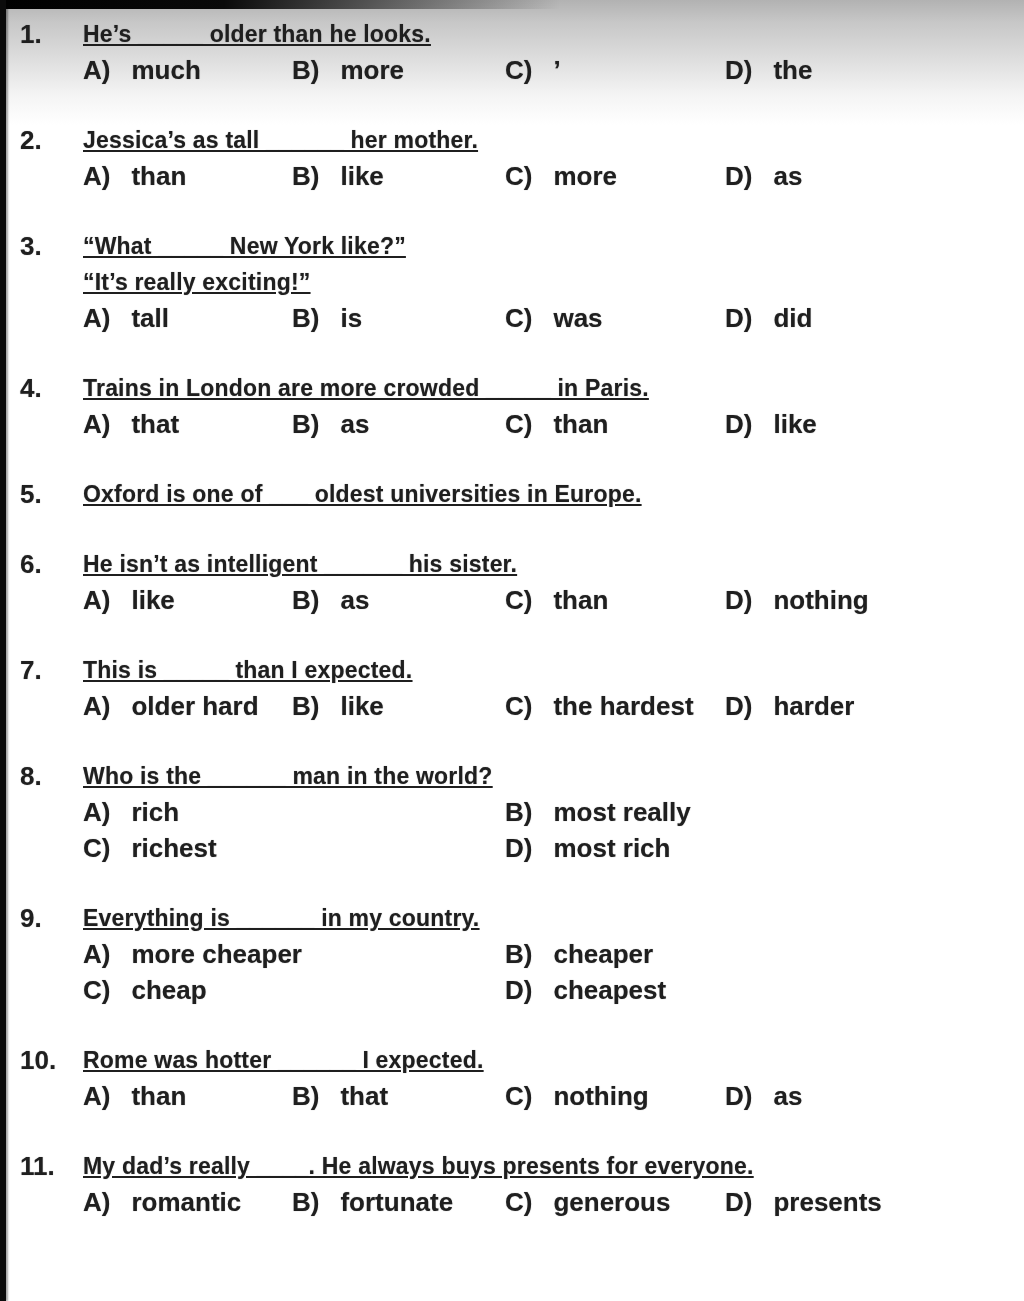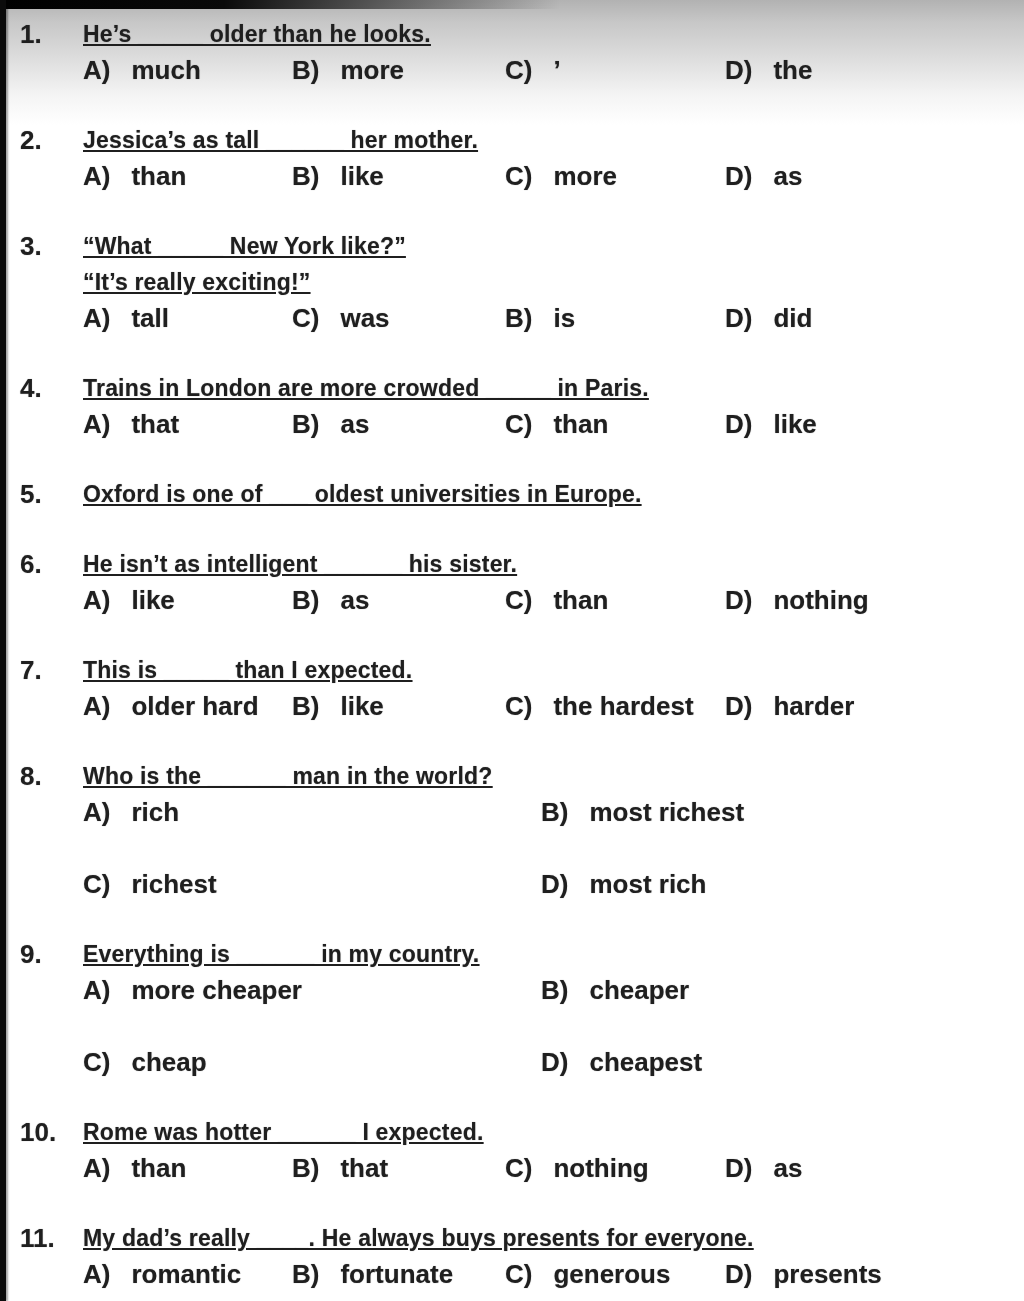--- a/index.html
+++ b/index.html
@@ -50,21 +50,20 @@
     white-space:nowrap;
     text-shadow:0 0 1px rgba(25,25,25,.45);
     text-decoration:underline;
   }
   .options{
     display:grid;
     grid-template-columns:209px 213px 220px 1fr;
   }
   .options.cols-2{
     grid-template-columns:422px 1fr;
-    gap:36px;
   }
   .option{
     font-size:26px;line-height:36px;
     white-space:nowrap;
     text-shadow:0 0 1px rgba(25,25,25,.45);
   }
   .option .option-label{display:inline;}
   .option .option-text{display:inline;margin-left:21px;}
 </style>
 </head>
@@ -99,22 +98,22 @@
         </div>
       </div>
     </div>
     <div class="question">
       <div class="q-number">3.</div>
       <div class="q-body">
         <div class="stem">“What _____ New York like?”</div>
         <div class="stem">“It’s really exciting!”</div>
         <div class="options">
           <div class="option"><span class="option-label">A)</span><span class="option-text">tall</span></div>
+          <div class="option"><span class="option-label">B)</span><span class="option-text">is</span></div>
           <div class="option"><span class="option-label">C)</span><span class="option-text">was</span></div>
-          <div class="option"><span class="option-label">B)</span><span class="option-text">is</span></div>
           <div class="option"><span class="option-label">D)</span><span class="option-text">did</span></div>
         </div>
       </div>
     </div>
     <div class="question">
       <div class="q-number">4.</div>
       <div class="q-body">
         <div class="stem">Trains in London are more crowded _____ in Paris.</div>
         <div class="options">
           <div class="option"><span class="option-label">A)</span><span class="option-text">that</span></div>
@@ -153,21 +152,21 @@
           <div class="option"><span class="option-label">D)</span><span class="option-text">harder</span></div>
         </div>
       </div>
     </div>
     <div class="question">
       <div class="q-number">8.</div>
       <div class="q-body">
         <div class="stem">Who is the ______ man in the world?</div>
         <div class="options cols-2">
           <div class="option"><span class="option-label">A)</span><span class="option-text">rich</span></div>
-          <div class="option"><span class="option-label">B)</span><span class="option-text">most richest</span></div>
+          <div class="option"><span class="option-label">B)</span><span class="option-text">most really</span></div>
           <div class="option"><span class="option-label">C)</span><span class="option-text">richest</span></div>
           <div class="option"><span class="option-label">D)</span><span class="option-text">most rich</span></div>
         </div>
       </div>
     </div>
     <div class="question">
       <div class="q-number">9.</div>
       <div class="q-body">
         <div class="stem">Everything is ______ in my country.</div>
         <div class="options cols-2">

